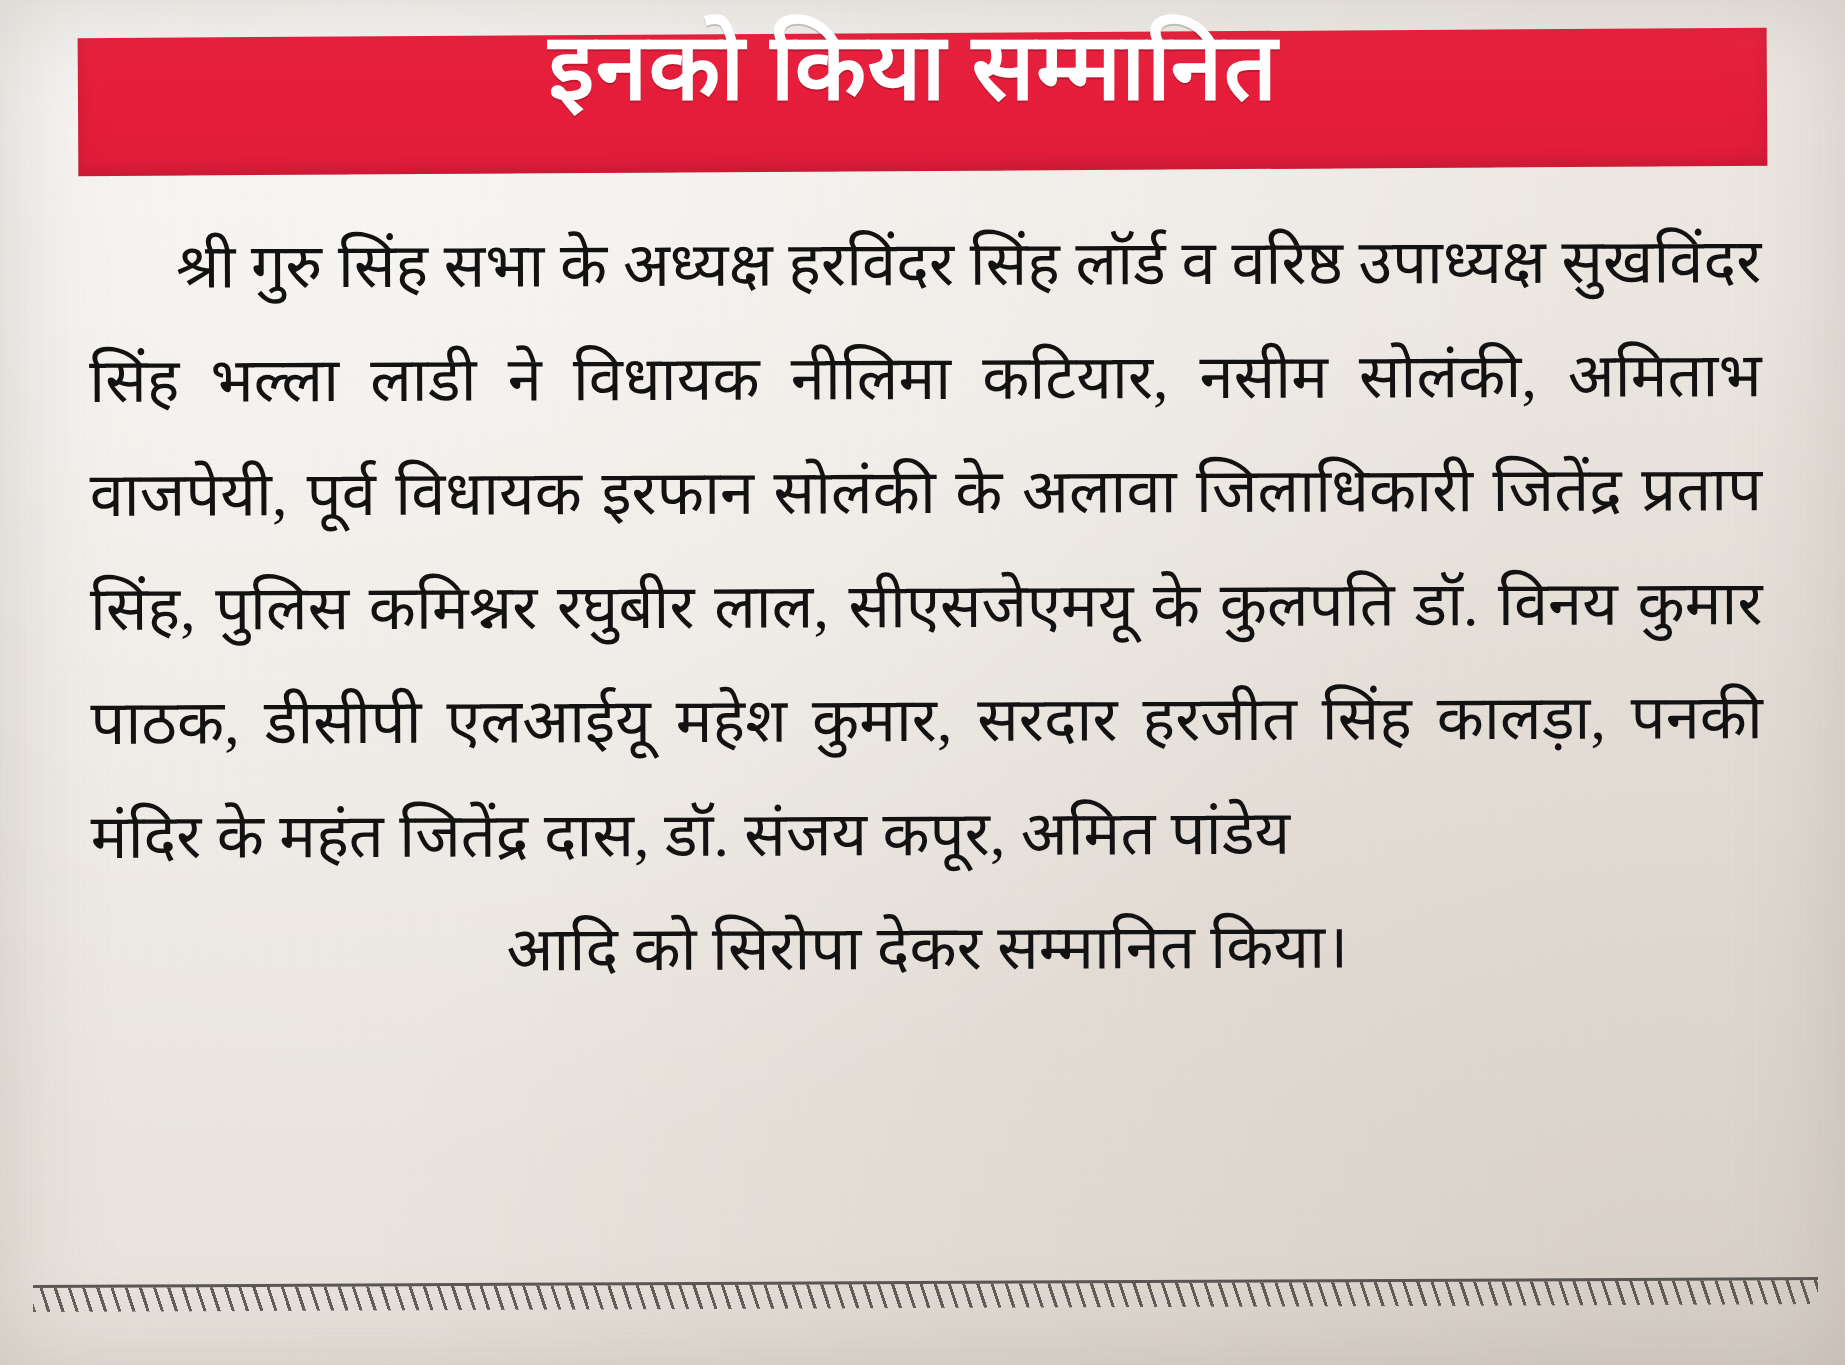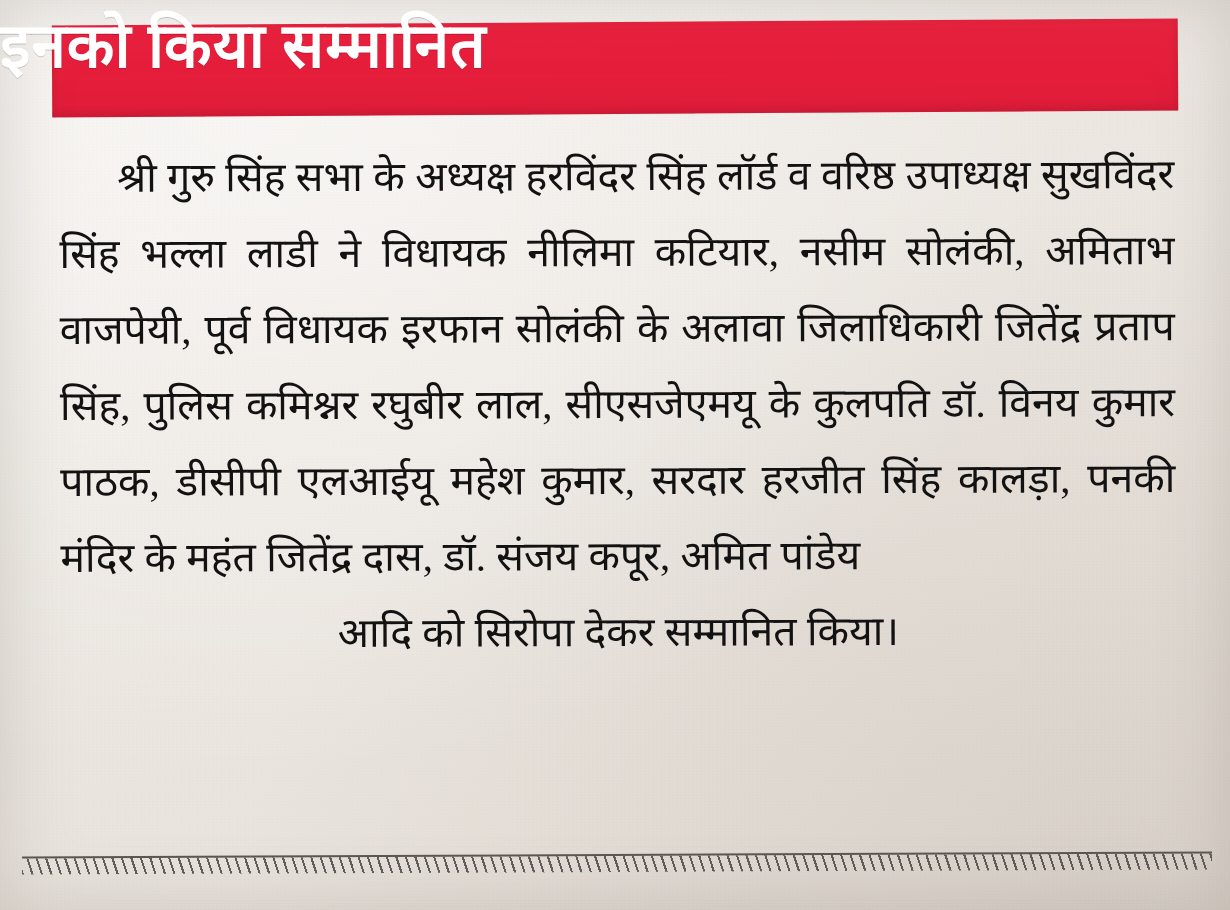--- a/index.html
+++ b/index.html
@@ -52,21 +52,21 @@
     inset: 0;
     background: linear-gradient(180deg, rgba(255,255,255,0.12), rgba(0,0,0,0.10));
     mix-blend-mode: multiply;
     opacity: 0.5;
   }
   .headline-text {
     position: absolute;
     left: 0;
     right: 12px;
     top: 10px;
-    text-align: left;
+    text-align: center;
     color: #ffffff;
     font-family: "Liberation Serif", serif;
     font-weight: 700;
     font-size: 62px;
     line-height: 72px;
     letter-spacing: 1px;
     text-shadow: 0 1px 0 rgba(0,0,0,0.18);
     z-index: 2;
   }
 

